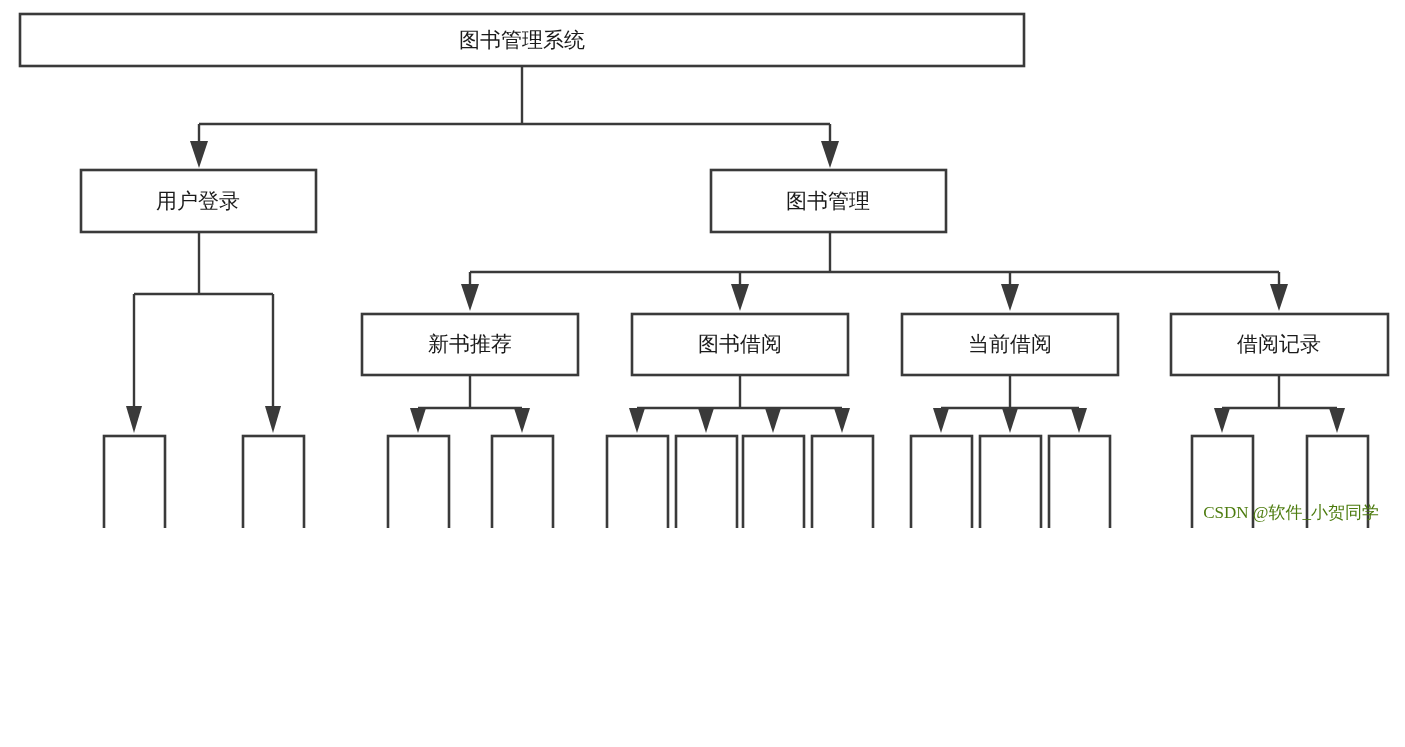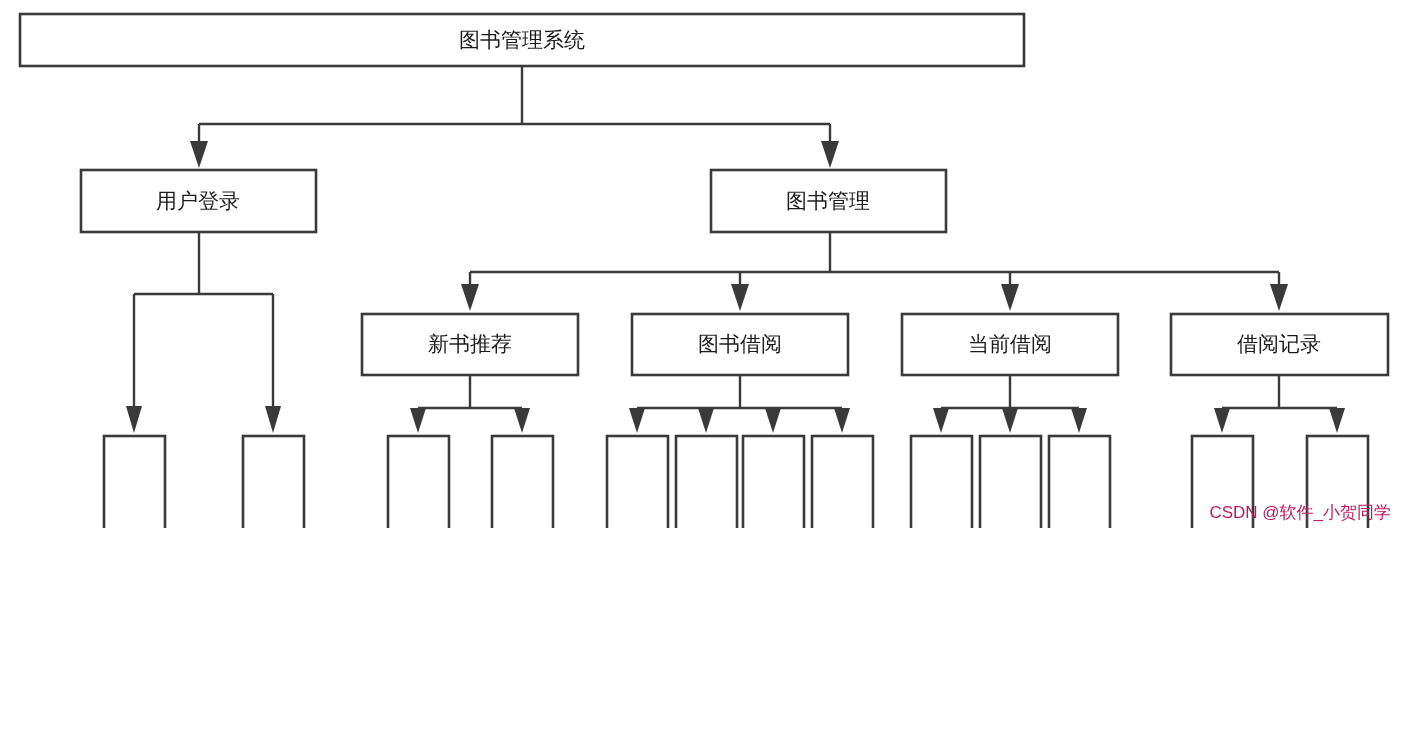--- a/index.html
+++ b/index.html
@@ -56,25 +56,25 @@
     color: #1b1b1b;
     letter-spacing: 1px;
     display: flex;
     align-items: flex-start;
     justify-content: center;
     white-space: nowrap;
     pointer-events: none;
   }
   .watermark {
     position: absolute;
-    right: 14px;
+    right: 26px;
     bottom: 4px;
-    font-family: Liberation Sans, sans-serif;
+    font-family: Liberation Serif, serif;
     font-size: 17px;
-    color: #be185d;
+    color: #4d7c0f;
     white-space: nowrap;
     user-select: none;
   }
 </style>
 </head>
 <body>
 
 <div id="diagram-root">
 
   <svg class="diagram-canvas" viewBox="0 0 1405 747">

